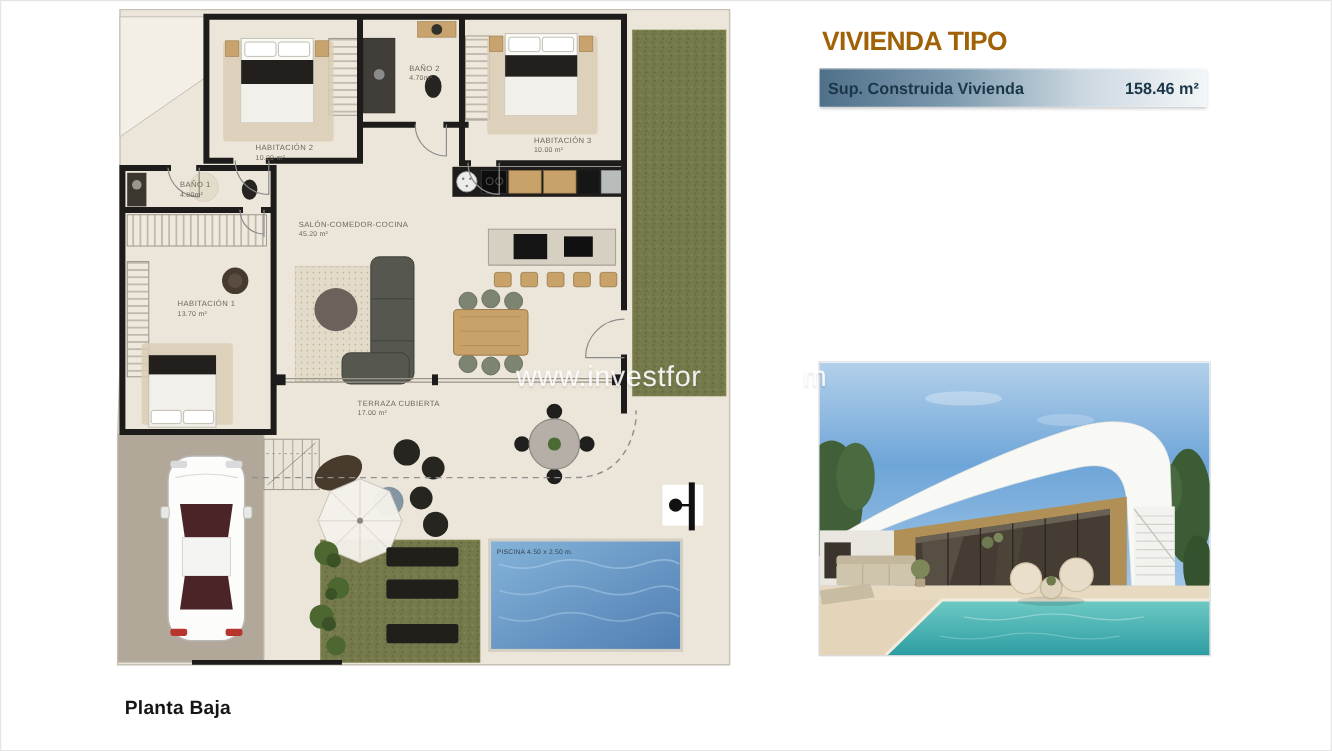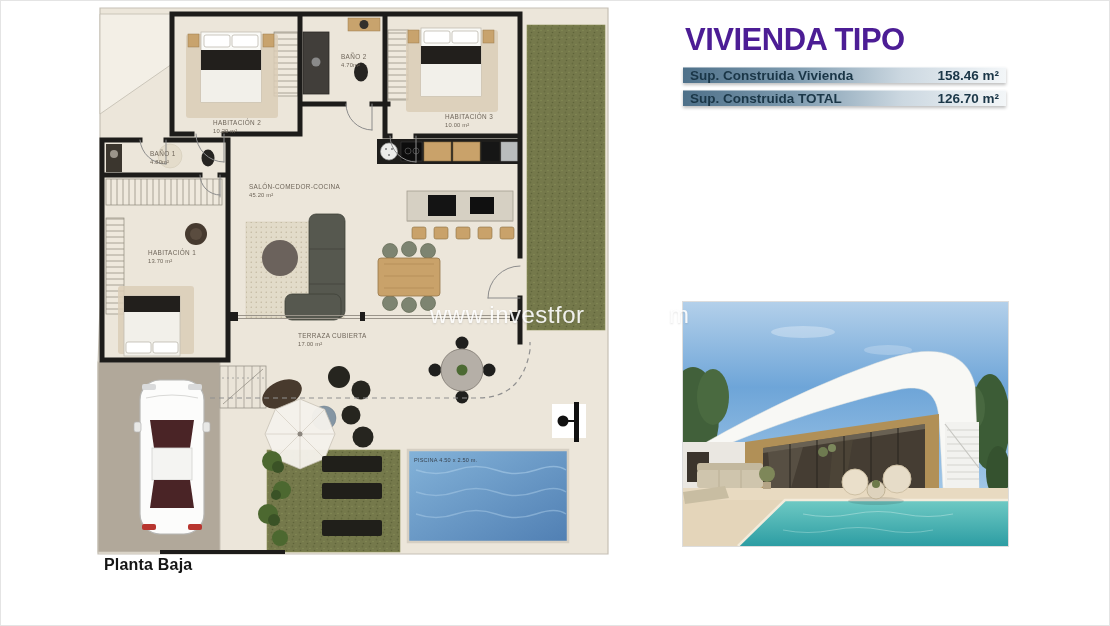--- a/index.html
+++ b/index.html
@@ -2,30 +2,30 @@
 <html><head>
 <meta charset="utf-8">
 <style>
   html,body{margin:0;padding:0}
   body{width:1110px;height:626px;position:relative;background:#ffffff;
        font-family:"Liberation Sans",sans-serif;overflow:hidden}
   .frame{position:absolute;inset:0;border:1px solid #e4e4e4;pointer-events:none;z-index:9}
 
   
   .plan-svg{position:absolute;left:60px;top:6px;width:560px;height:552px;z-index:1}
-  .plan-caption{position:absolute;left:104px;top:556px;font-size:16px;font-weight:bold;
+  .plan-caption{position:absolute;left:104px;top:582px;font-size:16px;font-weight:bold;
                 color:#151515;letter-spacing:.2px;z-index:2}
   .rn{font-size:6.4px;fill:#6e6559;letter-spacing:.35px}
   .ra{font-size:5.8px;fill:#6e6559;letter-spacing:.2px}
   .pl{font-size:5.6px;fill:#38434f;letter-spacing:.2px}
 
   
   .info-panel{position:absolute;left:683px;top:22px;width:323px;z-index:2}
-  .info-title{font-size:31px;font-weight:bold;color:#4c1d95;margin:0 0 9px 2px;letter-spacing:-.5px}
-  .info-row{display:flex;align-items:center;height:16px;margin-bottom:7px;padding:0 7px;
+  .info-title{font-size:22px;font-weight:bold;color:#a16207;margin:0 0 9px 2px;letter-spacing:-.5px}
+  .info-row{display:flex;align-items:center;height:32px;margin-bottom:7px;padding:0 7px;
             background:linear-gradient(90deg,#4e7089 0%,#7f9cb0 35%,#ccd8e1 68%,#f3f6f8 100%);
             box-shadow:0 2px 3px rgba(0,0,0,.25), inset 0 1px 0 rgba(255,255,255,.45);
             font-size:13.5px;font-weight:bold;color:#1a3647}
   .info-value{margin-left:auto;white-space:nowrap}
 
   
   .photo{position:absolute;left:683px;top:302px;width:325px;height:244px;
          box-shadow:0 0 0 1px #dddddd;z-index:1}
   .photo svg{display:block;width:100%;height:100%}
 
@@ -295,24 +295,20 @@
 </svg>
 
 <div class="plan-caption">Planta Baja</div>
 
 <div class="info-panel">
   <div class="info-title">VIVIENDA TIPO</div>
   <div class="info-row">
     <span class="info-label">Sup. Construida Vivienda</span>
     <span class="info-value">158.46 m²</span>
   </div>
-  <div class="info-row">
-    <span class="info-label">Sup. Construida TOTAL</span>
-    <span class="info-value">126.70 m²</span>
-  </div>
 </div>
 
 <div class="photo">
 <svg viewBox="0 0 325 244">
   <defs>
     <linearGradient id="skyg" x1="0" y1="0" x2="0" y2="1">
       <stop offset="0" stop-color="#b3d0ea"></stop>
       <stop offset="0.35" stop-color="#6ea5d8"></stop>
       <stop offset="0.8" stop-color="#a5c9e8"></stop>
     </linearGradient>

